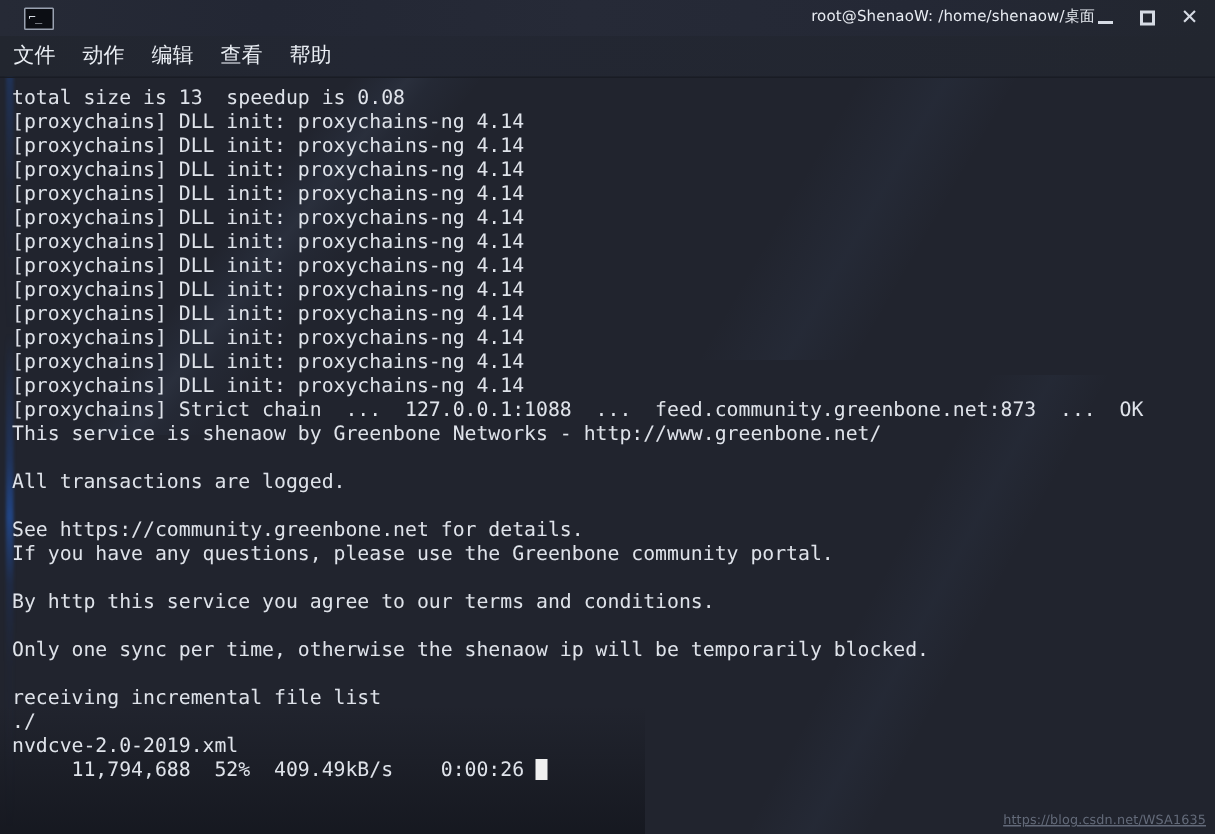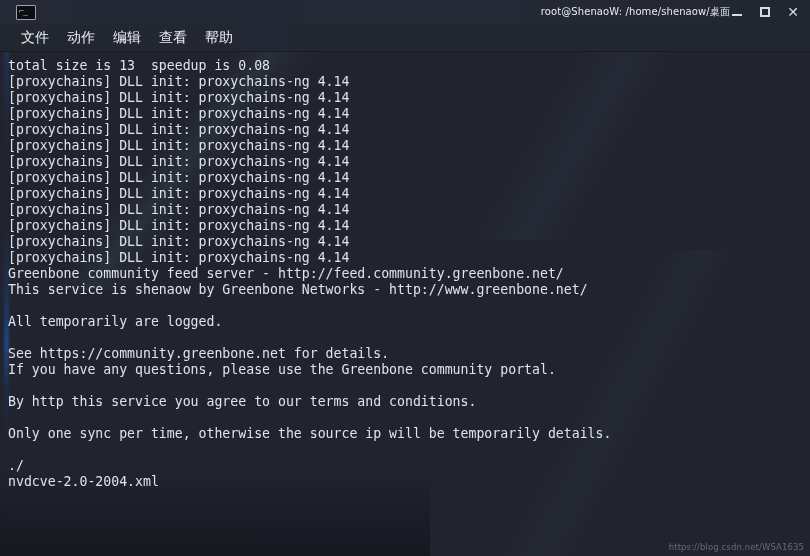--- a/index.html
+++ b/index.html
@@ -162,21 +162,20 @@
     font-weight: 600;
   }
 
   
   #menubar {
     position: relative;
     z-index: 3;
     height: 28px;
     display: flex;
     align-items: center;
-    padding-left: 12px;
     background: linear-gradient(to right, #22262f 0%, #232733 30%, #22262f 100%);
     border-bottom: 1px solid #191c24;
     box-sizing: border-box;
   }
   .menu-item {
     color: #eaeef4;
     font-family: "DejaVu Sans", sans-serif;
     font-size: 14px;
     line-height: 27px;
     padding: 0 9px;
@@ -219,20 +218,21 @@
     right: 6px;
     bottom: 3px;
     z-index: 5;
     color: #6f7787;
     font-family: "DejaVu Sans", sans-serif;
     font-size: 8.5px;
     line-height: 11px;
     opacity: 0.85;
     white-space: nowrap;
     letter-spacing: 0.1px;
+    text-decoration: underline;
   }
 </style>
 </head>
 <body>
 
 <div id="app">
 
   <div class="glow glow-left"></div>
   <div class="glow glow-diag"></div>
   <div class="glow glow-diag2"></div>
@@ -265,33 +265,35 @@
       <div class="tline">[proxychains] DLL init: proxychains-ng 4.14</div>
       <div class="tline">[proxychains] DLL init: proxychains-ng 4.14</div>
       <div class="tline">[proxychains] DLL init: proxychains-ng 4.14</div>
       <div class="tline">[proxychains] DLL init: proxychains-ng 4.14</div>
       <div class="tline">[proxychains] DLL init: proxychains-ng 4.14</div>
       <div class="tline">[proxychains] DLL init: proxychains-ng 4.14</div>
       <div class="tline">[proxychains] DLL init: proxychains-ng 4.14</div>
       <div class="tline">[proxychains] DLL init: proxychains-ng 4.14</div>
       <div class="tline">[proxychains] DLL init: proxychains-ng 4.14</div>
       <div class="tline">[proxychains] DLL init: proxychains-ng 4.14</div>
-      <div class="tline">Greenbone community feed server - http://feed.community.greenbone.net/</div>
+      <div class="tline">[proxychains] Strict chain  ...  127.0.0.1:1088  ...  feed.community.greenbone.net:873  ...  OK</div>
       <div class="tline">This service is shenaow by Greenbone Networks - http://www.greenbone.net/</div>
       <div class="tline blank"> </div>
-      <div class="tline">All temporarily are logged.</div>
+      <div class="tline">All transactions are logged.</div>
       <div class="tline blank"> </div>
       <div class="tline">See https://community.greenbone.net for details.</div>
       <div class="tline">If you have any questions, please use the Greenbone community portal.</div>
       <div class="tline blank"> </div>
       <div class="tline">By http this service you agree to our terms and conditions.</div>
       <div class="tline blank"> </div>
-      <div class="tline">Only one sync per time, otherwise the source ip will be temporarily details.</div>
-      <div class="tline blank"> </div>
+      <div class="tline">Only one sync per time, otherwise the shenaow ip will be temporarily blocked.</div>
+      <div class="tline blank"> </div>
+      <div class="tline">receiving incremental file list</div>
       <div class="tline">./</div>
-      <div class="tline">nvdcve-2.0-2004.xml</div>
+      <div class="tline">nvdcve-2.0-2019.xml</div>
+      <div class="tline">     11,794,688  52%  409.49kB/s    0:00:26 <span class="cursor"></span></div>
     </div>
 
   <div class="glow glow-bottom"></div>
 
   <div id="watermark">https://blog.csdn.net/WSA1635</div>
 
 </div>
 
 </body></html>

